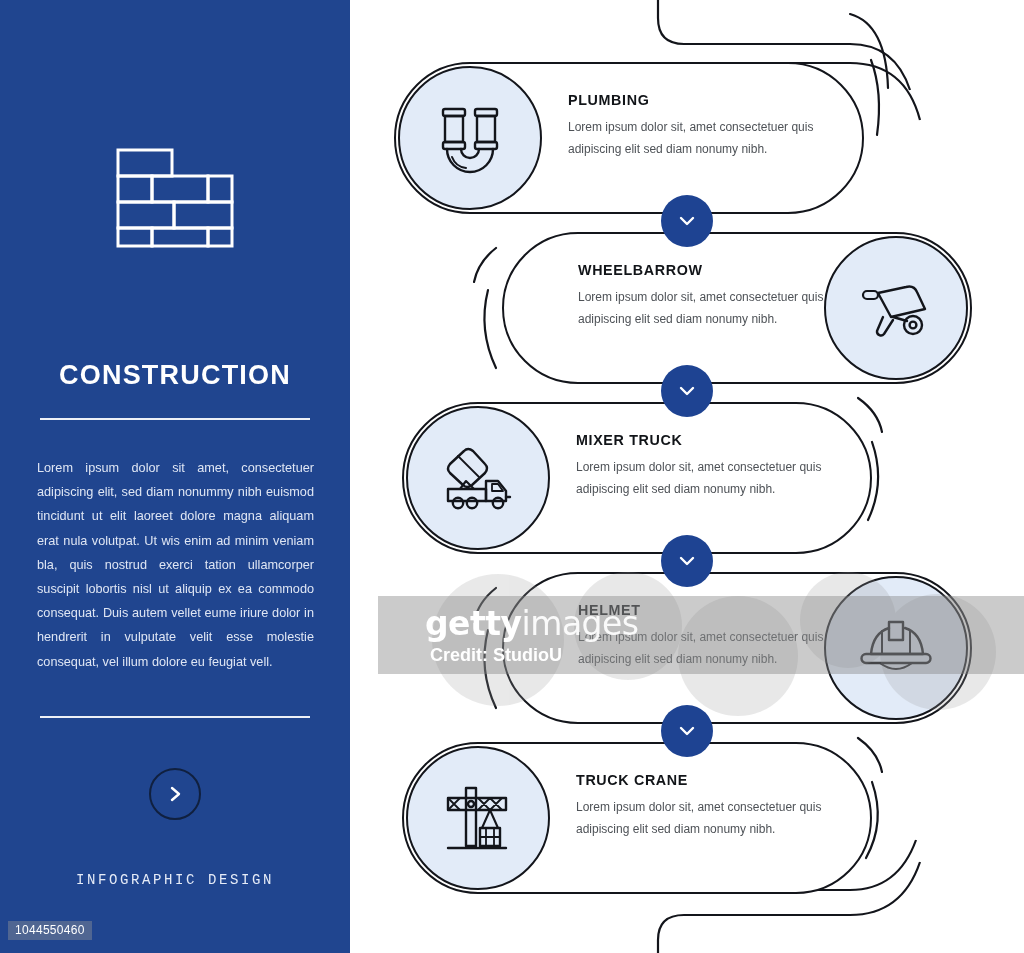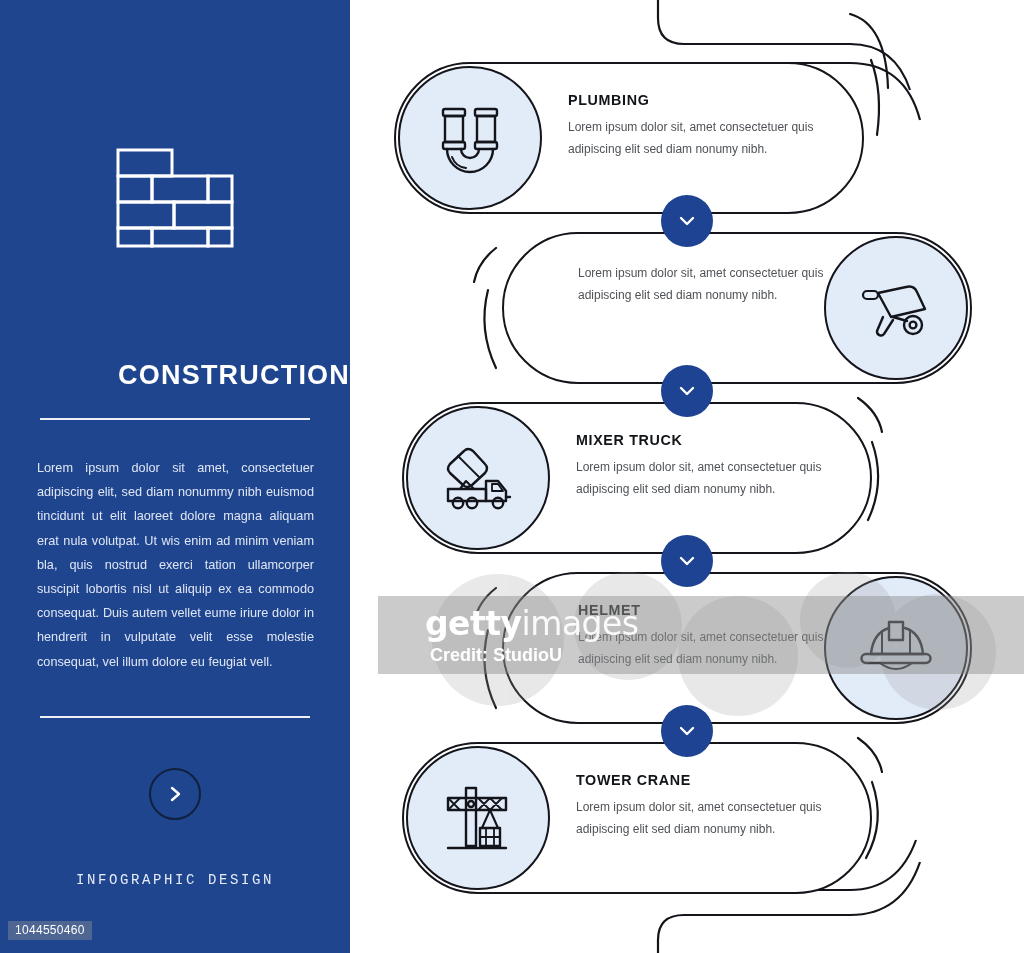--- a/index.html
+++ b/index.html
@@ -16,21 +16,21 @@
     position:absolute;left:0;top:0;width:350px;height:953px;
     background:#20458f;
     box-sizing:border-box;
   }
   .brand-logo{
     position:absolute;left:0;top:148px;width:350px;
     display:flex;justify-content:center;align-items:center;
   }
   .brand-title{
     position:absolute;left:0;top:360px;width:350px;
-    text-align:right;color:#ffffff;
+    text-align:center;color:#ffffff;
     font-size:27px;font-weight:bold;letter-spacing:1.2px;
   }
   .rule{
     position:absolute;left:40px;width:270px;height:2px;background:#ffffff;opacity:.92;
   }
   .rule-top{top:418px;}
   .rule-bottom{top:716px;}
   .side-body{
     position:absolute;left:37px;top:456px;width:277px;
     color:#dfe6f4;font-size:12.7px;line-height:24.2px;
@@ -202,20 +202,21 @@
         <svg width="86" height="86" viewBox="0 0 86 86" fill="none" stroke="#13151b" stroke-width="2.4" stroke-linecap="round" stroke-linejoin="round">
           <path d="M14 26 h7 a4 4 0 0 1 0 8 h-7 a4 4 0 0 1 0 -8z" stroke-width="2.2"></path>
           <path d="M25 28 L53 22 q8 -2 11 5 L72 44 L38 52 Z"></path>
           <path d="M30 52 L24 66 a4 4 0 0 0 7 3 L40 55"></path>
           <circle cx="60" cy="60" r="9"></circle>
           <circle cx="60" cy="60" r="3.4"></circle>
           <path d="M40 52 L54 56"></path>
         </svg>
       </div>
       <div class="cardtext" style="left:76px;">
+        <h3>WHEELBARROW</h3>
         <p>Lorem ipsum dolor sit, amet consectetuer quis adipiscing elit sed diam nonumy nibh.</p>
       </div>
     </div>
 
     <div class="chev" style="top:365px;">
       <svg width="22" height="22" viewBox="0 0 22 22" fill="none" stroke="#ffffff" stroke-width="2.4" stroke-linecap="round" stroke-linejoin="round">
         <polyline points="5,8 11,14 17,8"></polyline>
       </svg>
     </div>
 
@@ -279,21 +280,21 @@
           <path d="M14 24 L26 36 M26 24 L14 36" stroke-width="1.8"></path>
           <path d="M44 24 L56 36 M56 24 L44 36 M56 24 L68 36 M68 24 L56 36" stroke-width="1.8"></path>
           <circle cx="37" cy="30" r="3"></circle>
           <path d="M56 36 L48 54 h16 z" stroke-width="2.1"></path>
           <path d="M46 54 h20 v18 h-20 z"></path>
           <path d="M52 54 v18 M60 54 v18 M46 63 h20" stroke-width="1.8"></path>
           <path d="M14 74 h58"></path>
         </svg>
       </div>
       <div class="cardtext" style="left:174px;">
-        <h3>TOWER CRANE</h3>
+        <h3>TRUCK CRANE</h3>
         <p>Lorem ipsum dolor sit, amet consectetuer quis adipiscing elit sed diam nonumy nibh.</p>
       </div>
     </div>
 
   </div>
 
   <svg class="gi-circles" width="646" height="160" viewBox="0 0 646 160">
     <g fill="#9a9a9a" opacity=".22">
       <circle cx="120" cy="80" r="66"></circle>
       <circle cx="250" cy="66" r="54"></circle>

